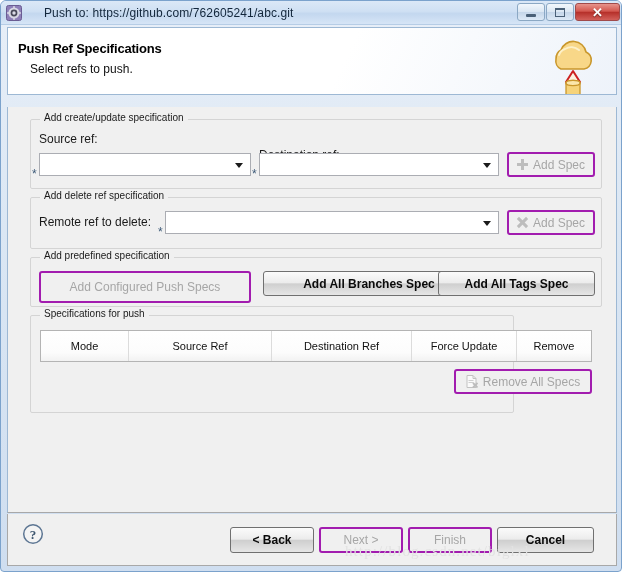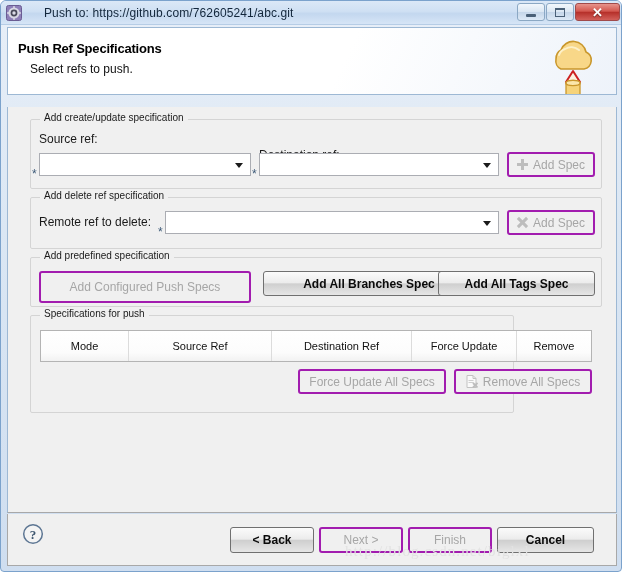--- a/index.html
+++ b/index.html
@@ -408,23 +408,20 @@
       <span class="group-title">Specifications for push</span>
 
       <div id="spec-table">
         <div class="th" style="width:88px;">Mode</div>
         <div class="th" style="width:143px;">Source Ref</div>
         <div class="th" style="width:140px;">Destination Ref</div>
         <div class="th" style="width:105px;">Force Update</div>
         <div class="th" style="width:74px;">Remove</div>
       </div>
 
-      <div class="btn disabled" style="left:267px; top:53px; width:148px; height:25px;">
-        <span>Force Update All Specs</span>
-      </div>
       <div class="btn disabled" style="left:423px; top:53px; width:138px; height:25px;">
         <span class="ico-doc">
           <svg width="12" height="13" viewBox="0 0 12 13">
             <path d="M1 0.5 h6 l3 3 v9 h-9 z" fill="#fafafa" stroke="#c2c2c2"></path>
             <path d="M7 0.5 v3 h3" fill="none" stroke="#c2c2c2"></path>
             <g stroke="#cfcfcf" stroke-width="1">
               <line x1="2.5" y1="5.5" x2="7.5" y2="5.5"></line>
               <line x1="2.5" y1="7.5" x2="7.5" y2="7.5"></line>
             </g>
             <g stroke="#bdbdbd" stroke-width="1.8">

